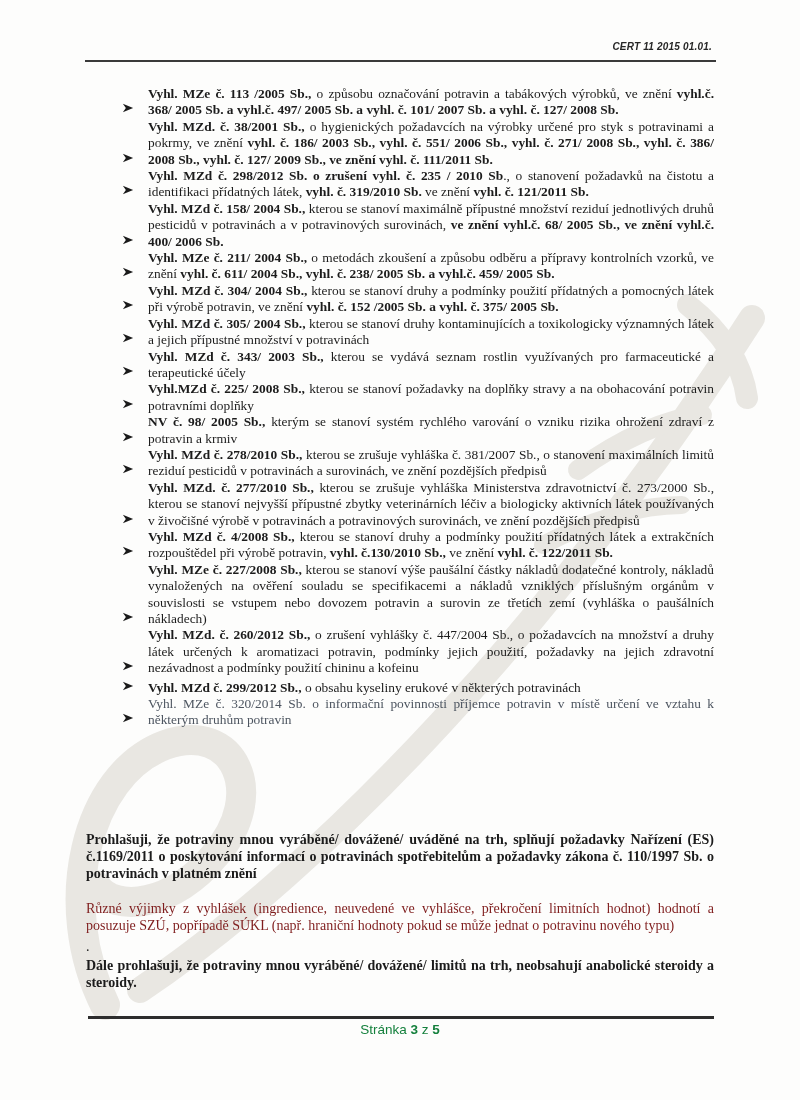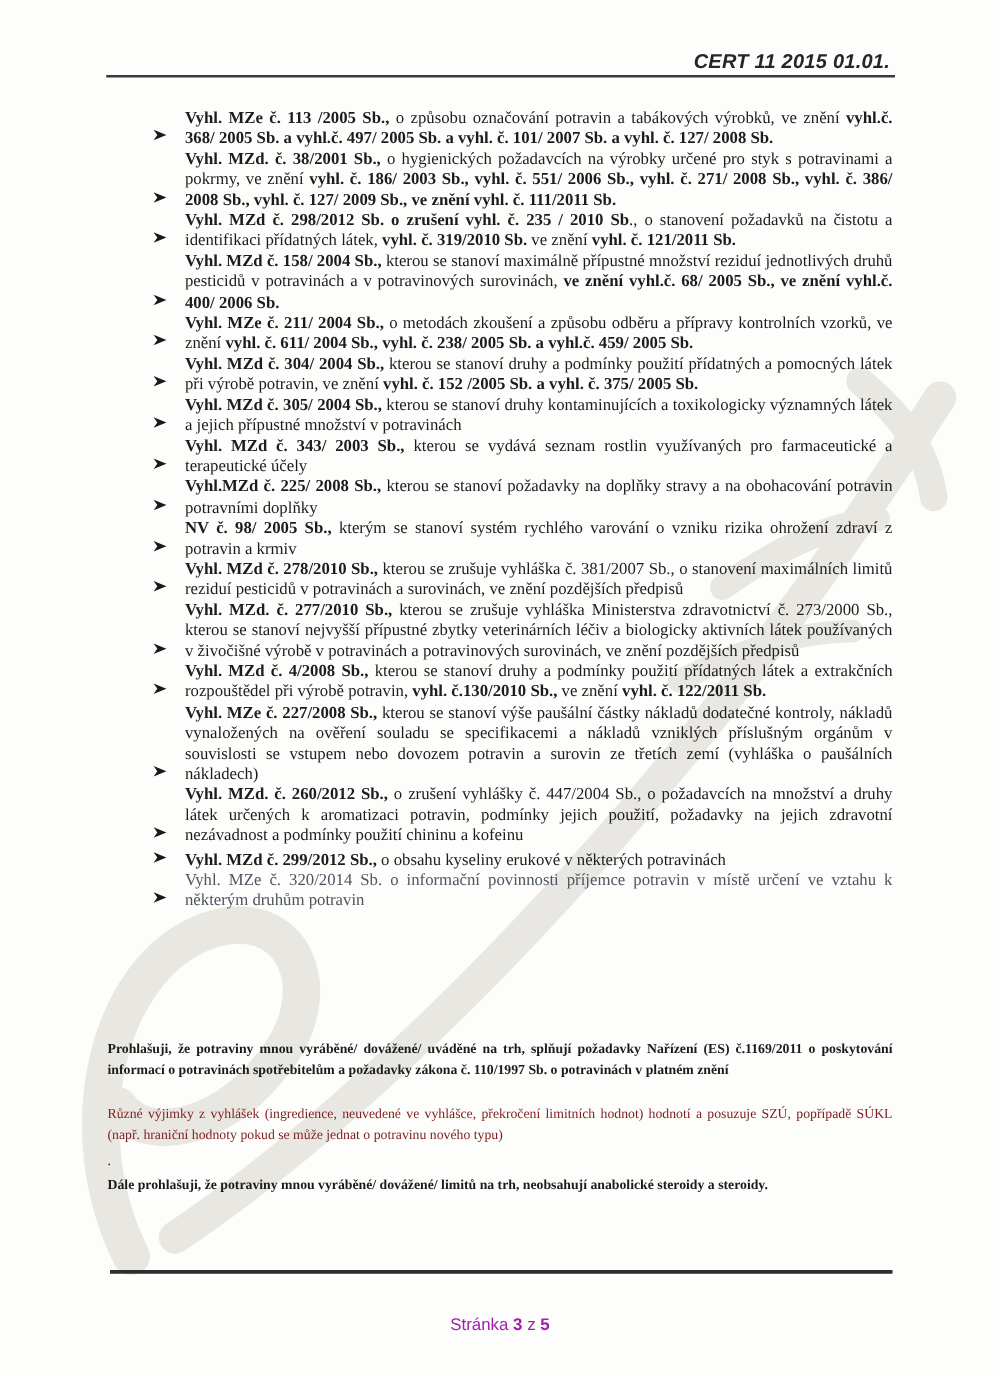--- a/index.html
+++ b/index.html
@@ -11,21 +11,21 @@
     color:#1c1c1c;
     overflow:hidden;
   }
   
   .watermark{position:absolute;inset:0;z-index:0;pointer-events:none;}
   
   .doc-code{
     position:absolute;top:41px;right:88px;z-index:2;
     font-family:"Liberation Sans", sans-serif;
     font-style:italic;font-weight:bold;
-    font-size:16px;color:#262626;letter-spacing:.2px;
+    font-size:10px;color:#262626;letter-spacing:.2px;
   }
   .header-rule{
     position:absolute;top:60px;left:85px;width:631px;height:2px;
     background:#3a3a3a;z-index:2;
   }
   
   .reg-list{
     position:absolute;top:86px;left:122px;width:592px;z-index:1;
     font-size:13.4px;line-height:16.4px;
   }
@@ -33,35 +33,35 @@
   .bullet{
     flex:0 0 26px;width:26px;padding-top:3px;
     color:#1a1a1a;
   }
   .li-text{flex:1;text-align:justify;}
   .b{font-weight:bold;}
   .muted{color:#4d5560;}
   
   .paras{
     position:absolute;top:831px;left:86px;width:628px;z-index:1;
-    font-size:11px;line-height:17px;
+    font-size:14px;line-height:17px;
   }
   .para{margin:0 0 18px 0;text-align:justify;}
   .para.bold{font-weight:bold;color:#1b1b1b;}
   .para.muted{color:#7f1d1d;}
   .para.dot{margin:-14px 0 2px 0;}
   
   .footer-rule{
     position:absolute;top:1016px;left:88px;width:626px;height:2.5px;
     background:#2d2d2d;z-index:2;
   }
   .footer-text{
     position:absolute;top:1022px;left:0;width:800px;text-align:center;z-index:2;
     font-family:"Liberation Sans", sans-serif;
-    font-size:13.5px;color:#a21caf;margin-top:30px;
+    font-size:13.5px;color:#15803d;
   }
   .footer-text .b{font-weight:bold;}
 </style>
 </head>
 <body>
 
 <div class="page">
 
   <svg class="watermark" width="800" height="1100" viewBox="0 0 800 1100" aria-hidden="true">
     <g stroke="#dcd9d2" fill="none" stroke-linecap="round" opacity="0.6">

